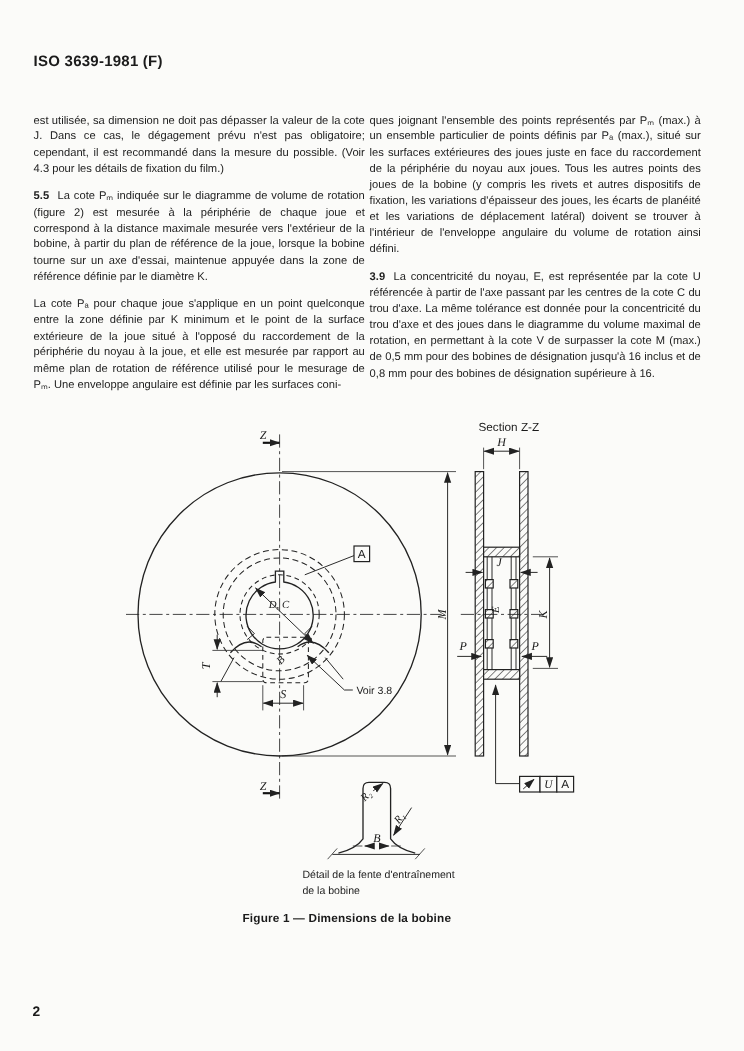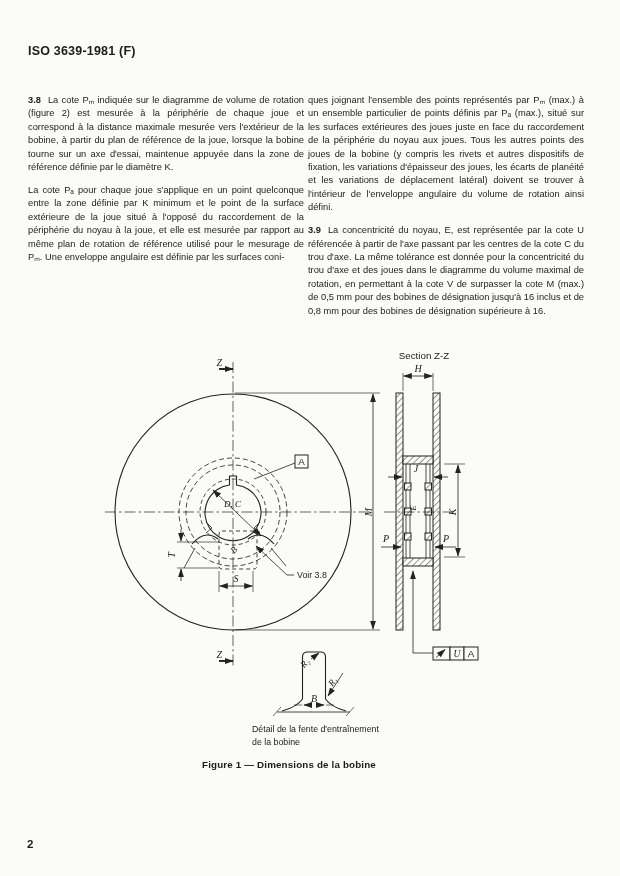--- a/index.html
+++ b/index.html
@@ -32,21 +32,22 @@
   .box{fill:#fbfbf9;stroke:#222;stroke-width:1;}
 </style>
 </head>
 <body>
 
 <div class="page">
 
   <div class="hdr">ISO 3639-1981 (F)</div>
 
   <div class="col col-l">
-    <p><span class="num">3.8</span><span>La cote Pₘ indiquée sur le diagramme de volume de rotation (figure 2) est mesurée à la périphérie de chaque joue et correspond à la distance maximale mesurée vers l'extérieur de la bobine, à partir du plan de référence de la joue, lorsque la bobine tourne sur un axe d'essai, maintenue appuyée dans la zone de référence définie par le diamètre K.</span></p>
+    <p>est utilisée, sa dimension ne doit pas dépasser la valeur de la cote J. Dans ce cas, le dégagement prévu n'est pas obligatoire; cependant, il est recommandé dans la mesure du possible. (Voir 4.3 pour les détails de fixation du film.)</p>
+    <p><span class="num">5.5</span><span>La cote Pₘ indiquée sur le diagramme de volume de rotation (figure 2) est mesurée à la périphérie de chaque joue et correspond à la distance maximale mesurée vers l'extérieur de la bobine, à partir du plan de référence de la joue, lorsque la bobine tourne sur un axe d'essai, maintenue appuyée dans la zone de référence définie par le diamètre K.</span></p>
     <p>La cote Pₐ pour chaque joue s'applique en un point quelconque entre la zone définie par K minimum et le point de la surface extérieure de la joue situé à l'opposé du raccordement de la périphérie du noyau à la joue, et elle est mesurée par rapport au même plan de rotation de référence utilisé pour le mesurage de Pₘ. Une enveloppe angulaire est définie par les surfaces coni-</p>
   </div>
 
   <div class="col col-r">
     <p>ques joignant l'ensemble des points représentés par Pₘ (max.) à un ensemble particulier de points définis par Pₐ (max.), situé sur les surfaces extérieures des joues juste en face du raccordement de la périphérie du noyau aux joues. Tous les autres points des joues de la bobine (y compris les rivets et autres dispositifs de fixation, les variations d'épaisseur des joues, les écarts de planéité et les variations de déplacement latéral) doivent se trouver à l'intérieur de l'enveloppe angulaire du volume de rotation ainsi défini.</p>
     <p><span class="num">3.9</span><span>La concentricité du noyau, E, est représentée par la cote U référencée à partir de l'axe passant par les centres de la cote C du trou d'axe. La même tolérance est donnée pour la concentricité du trou d'axe et des joues dans le diagramme du volume maximal de rotation, en permettant à la cote V de surpasser la cote M (max.) de 0,5 mm pour des bobines de désignation jusqu'à 16 inclus et de 0,8 mm pour des bobines de désignation supérieure à 16.</span></p>
   </div>
 
   <svg width="620" height="445" viewBox="0 0 620 445">
     <defs>

